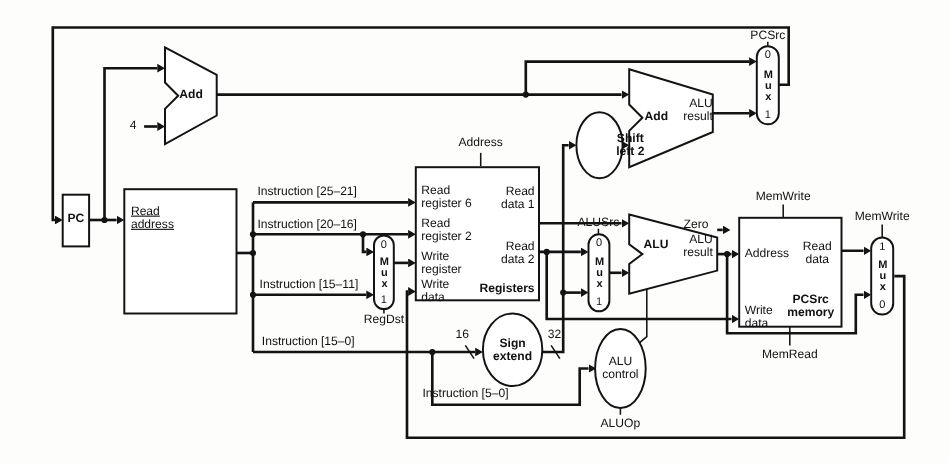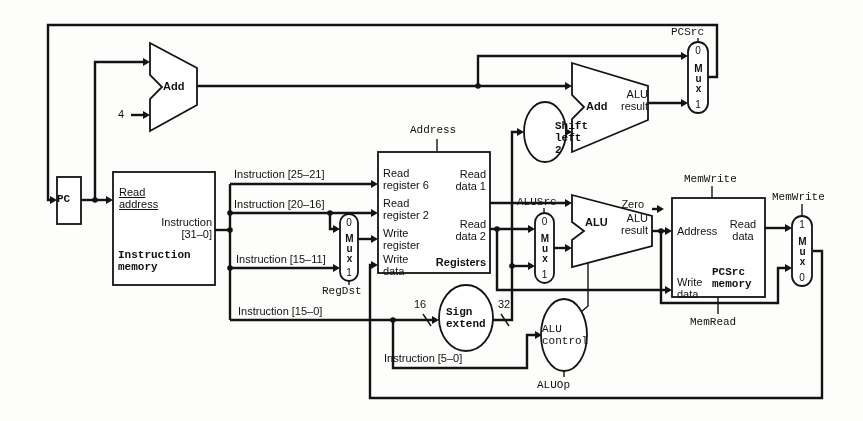--- a/index.html
+++ b/index.html
@@ -2,21 +2,21 @@
 <html><head>
 <meta charset="utf-8">
 <style>
   html,body{margin:0;padding:0;background:#ffffff;}
   #stage{position:relative;width:863px;height:421px;background:#fdfdfc;overflow:hidden;
          font-family:"Liberation Sans",sans-serif;color:#111;}
   svg{position:absolute;left:0;top:0;}
   .lbl{position:absolute;font-size:11px;line-height:1.1;color:#111;white-space:normal;}
   .b{font-weight:bold;}
   .r{text-align:right;}
-  .c{text-align:left;font-family:Liberation Mono, monospace;}
+  .c{text-align:center;}
   .one{white-space:nowrap;}
   .mux{position:absolute;display:flex;flex-direction:column;align-items:center;
        justify-content:space-between;font-size:10px;padding:3px 0;box-sizing:border-box;}
   .muxword{writing-mode:vertical-rl;text-orientation:upright;font-weight:bold;
            font-size:10px;line-height:1;letter-spacing:-1px;}
   .wire{stroke:#131313;stroke-width:2.4;fill:none;}
   .stub{stroke:#131313;stroke-width:1.4;fill:none;}
   .shape{stroke:#131313;stroke-width:1.8;fill:#ffffff;}
   .dot{fill:#131313;}
 </style>
@@ -118,22 +118,20 @@
     <rect class="shape" x="340" y="214" width="18" height="67" rx="9"></rect>
     <rect class="shape" x="535" y="213" width="19" height="70" rx="9.5"></rect>
     <rect class="shape" x="688" y="42" width="20" height="71" rx="10"></rect>
     <rect class="shape" x="792" y="216" width="20" height="70" rx="10"></rect>
   </g>
 </svg>
 
 <div class="lbl b c" style="left:57px;top:193px;width:24px;">PC</div>
 
 <div class="lbl" style="left:119px;top:186px;width:48px;text-decoration:underline;">Read address</div>
-<div class="lbl r" style="left:148px;top:216px;width:64px;">Instruction [31–0]</div>
-<div class="lbl b c" style="left:118px;top:249px;width:92px;">Instruction memory</div>
 
 <div class="lbl" style="left:383px;top:167px;width:56px;">Read register 6</div>
 <div class="lbl" style="left:383px;top:197px;width:56px;">Read register 2</div>
 <div class="lbl" style="left:383px;top:227px;width:50px;">Write register</div>
 <div class="lbl" style="left:383px;top:253px;width:36px;">Write data</div>
 <div class="lbl r" style="left:446px;top:168px;width:40px;">Read data 1</div>
 <div class="lbl r" style="left:446px;top:218px;width:40px;">Read data 2</div>
 <div class="lbl b r one" style="left:420px;top:256px;width:66px;">Registers</div>
 
 <div class="lbl one" style="left:677px;top:225px;width:44px;">Address</div>

